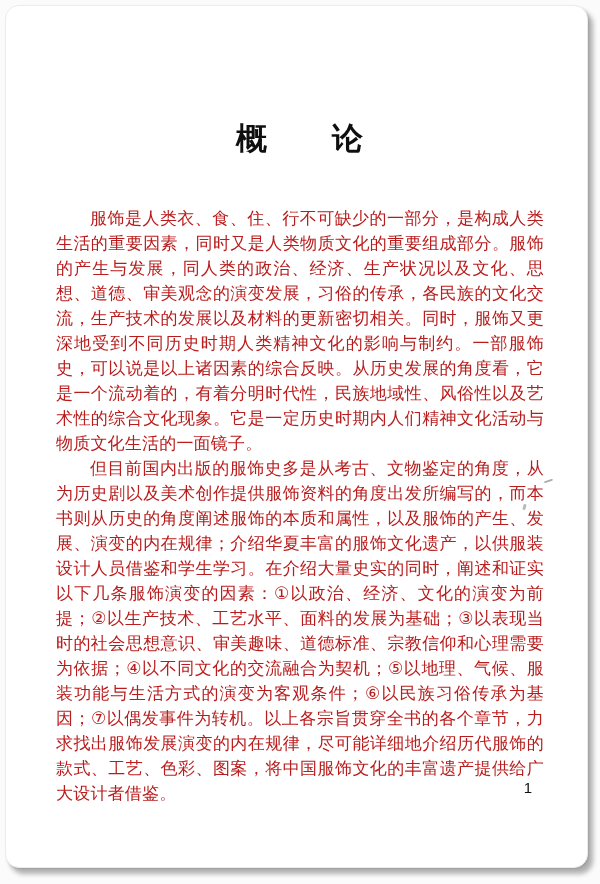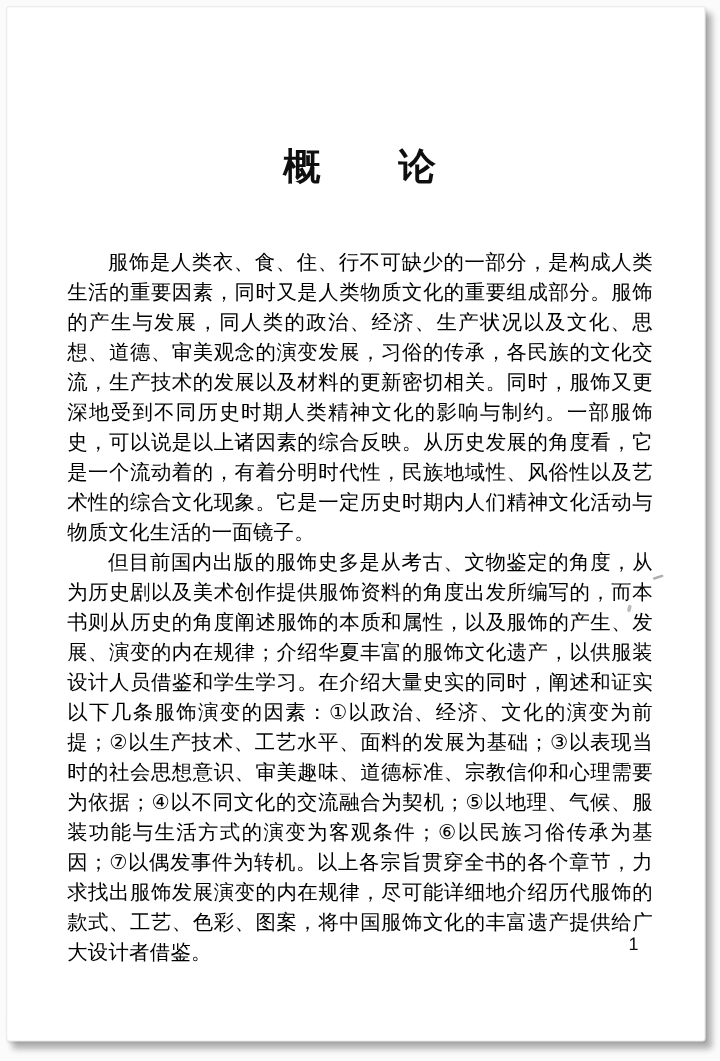--- a/index.html
+++ b/index.html
@@ -17,41 +17,41 @@
   }
   .page {
     position: absolute;
     left: 5px;
     top: 5px;
     width: 583px;
     height: 863px;
     box-sizing: border-box;
     background: #ffffff;
     border: 1px solid #ececec;
-    border-radius: 3px;
+    border-radius: 14px;
     box-shadow: 5px 6px 5px rgba(0, 0, 0, 0.30), 1px 1px 2px rgba(0, 0, 0, 0.10);
     padding: 112px 43px 0 50px;
     overflow: hidden;
   }
   .page-title {
     margin: 0 0 46px 0;
     text-align: center;
     font-size: 31px;
     font-weight: bold;
     color: #0f0f0f;
     letter-spacing: 1px;
     white-space: pre;
   }
   .body-text p {
     margin: 0;
     font-size: 17px;
     line-height: 25px;
     text-align: justify;
     text-indent: 2em;
-    color: #000000;
+    color: #b91c1c;
     letter-spacing: 0.2px;
   }
   .page-number {
     position: absolute;
     top: 779px;
     right: 68px;
     font-size: 15px;
     color: #111;
   }
   .artifact-tick {

